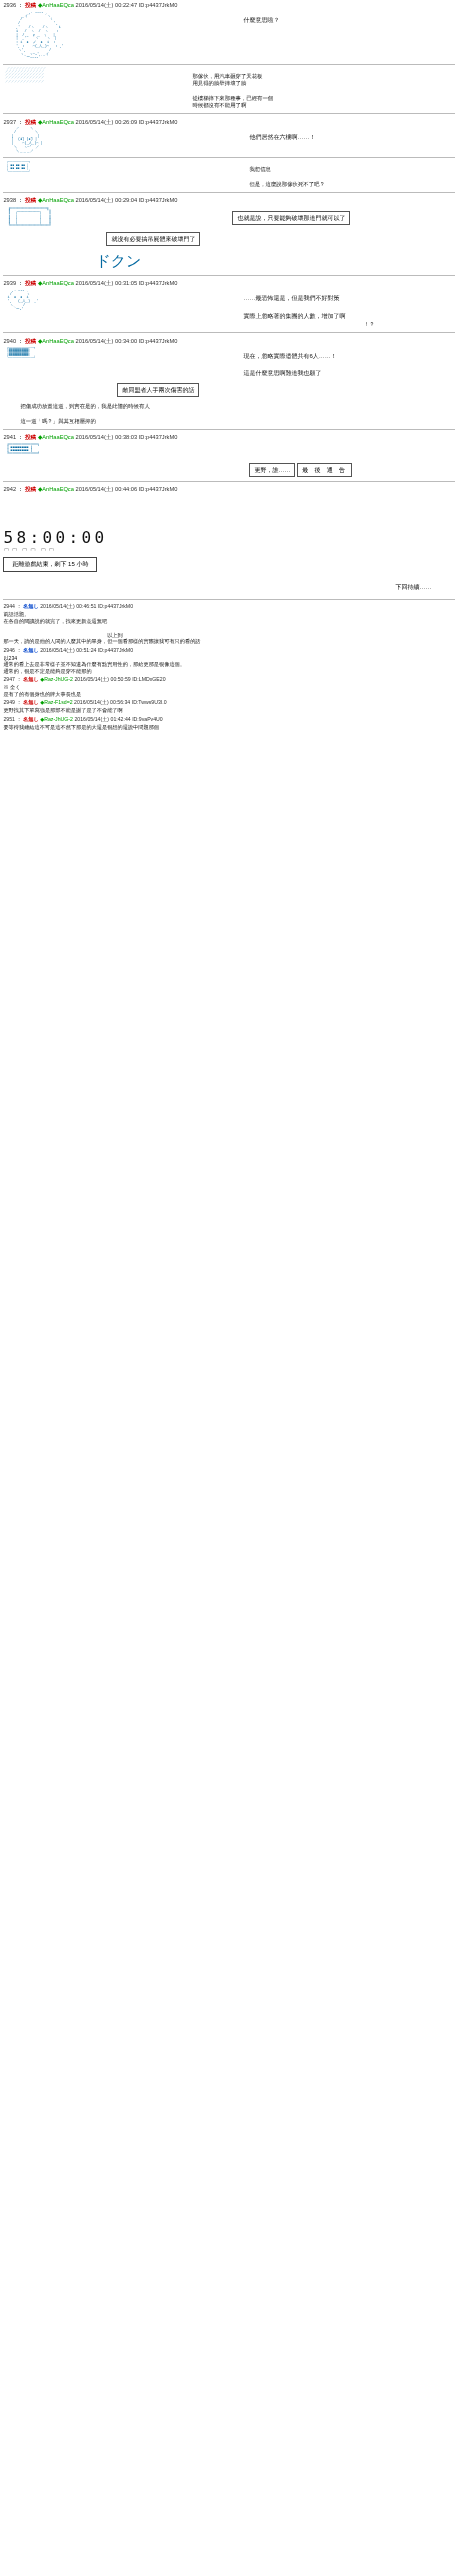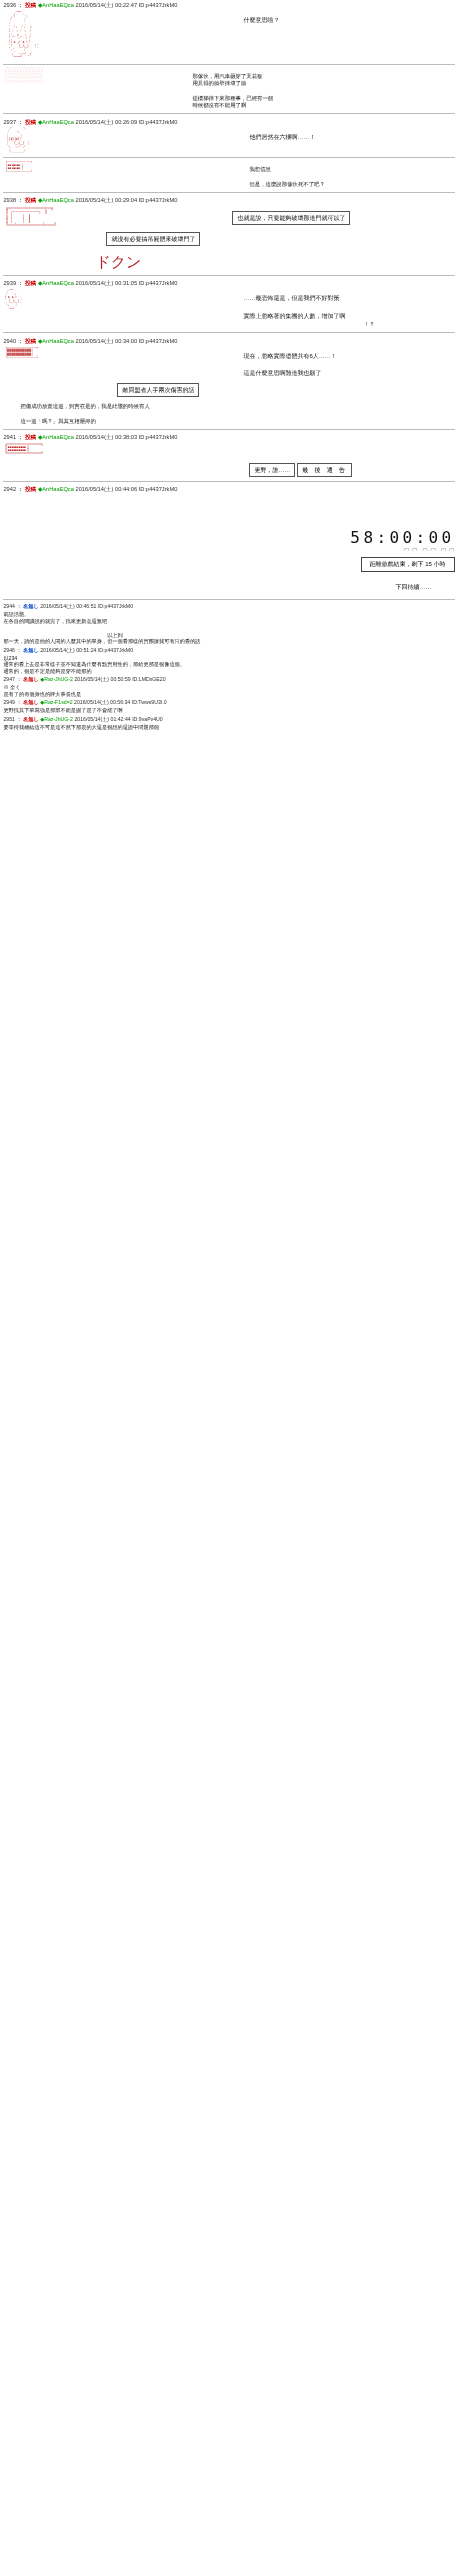--- a/index.html
+++ b/index.html
@@ -31,25 +31,25 @@
     margin-bottom:1.1px;
   }
   .post-num{ color:#333333; }
   .post-name{ color:#cc0000; font-weight:bold; }
   .post-date{ color:#333333; }
   .post-id{ color:#333333; }
   .green-diamond{ color:#00a000; }
 
   
   .aa{
-    font-family:Liberation Serif, serif;
+    font-family:Liberation Mono, monospace;
     font-size:3.5px;
     line-height:3.8px;
     white-space:pre;
-    color:#b91c1c;
+    color:#0369a1;
     letter-spacing:0;
     overflow:hidden;
   }
   .aa.tiny{ font-size:3px; line-height:3.2px; }
   .aa.wide{ font-size:4px; line-height:4.4px; }
 
   .row{ display:flex; align-items:flex-start; }
   .row .art{ flex:0 0 auto; }
   .row .bubble-col{ flex:1 1 auto; padding-top:5.7px; }
 
@@ -83,21 +83,21 @@
   .shortpost{
     padding:0.6px 3.4px;
     font-size:5.4px;
     line-height:7.2px;
   }
   .shortpost .post-header{ font-size:5.2px; line-height:6.9px; }
   .shortpost .body{ color:#111; white-space:pre-wrap; font-size:5.2px; line-height:6.9px;}
   .name-blue{ color:#0044cc; font-weight:bold;}
   .name-red{ color:#cc0000; font-weight:bold;}
 
-  .centerbox{ text-align:right; }
+  .centerbox{ text-align:left; }
   .countdown{
     font-family:"DejaVu Sans Mono", monospace;
     font-size:16px;
     line-height:18.3px;
     letter-spacing:3.4px;
     white-space:pre;
     color:#111;
   }
   .countdown-sub{
     font-family:"DejaVu Sans Mono", monospace;

